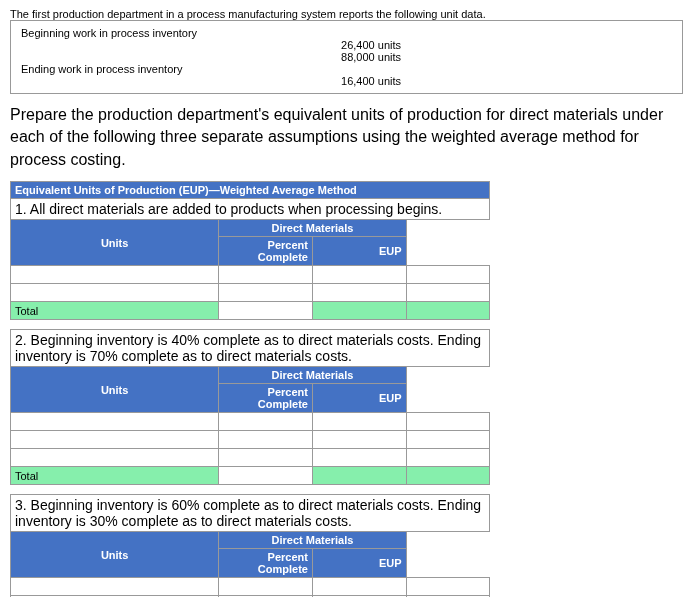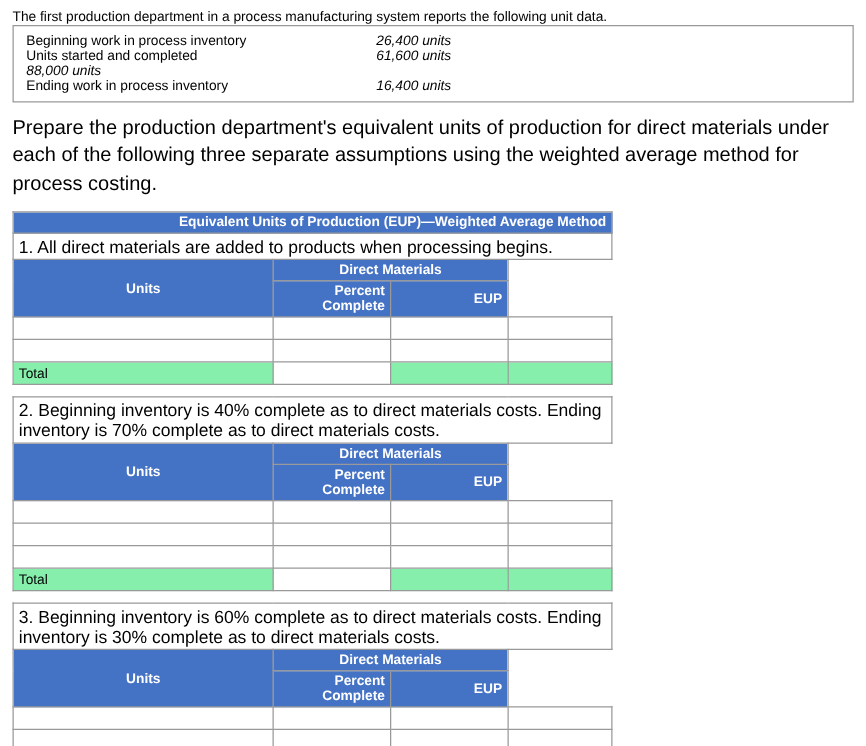--- a/index.html
+++ b/index.html
@@ -18,41 +18,42 @@
     .inventory-box {
       border: 1px solid #999;
       padding: 6px 10px;
       margin-bottom: 10px;
       font-size: 11px;
     }
     .inventory-row {
       display: flex;
       justify-content: space-between;
       max-width: 380px;
+      flex-direction: column;
     }
     .inventory-label { flex: 1; }
-    .inventory-value { text-align: left; min-width: 100px; font-style: italic; }
+    .inventory-value { text-align: right; min-width: 100px; }
     .prepare-text {
       font-size: 16px;
       margin-bottom: 10px;
       line-height: 1.4;
     }
     .main-table {
       width: 100%;
       border-collapse: collapse;
       font-size: 11px;
     }
     .main-table th, .main-table td {
       border: 1px solid #999;
       padding: 2px 4px;
     }
     .header-blue {
       background-color: #4472C4;
       color: #fff;
-      text-align: right;
+      text-align: left;
       font-weight: bold;
       padding: 4px;
     }
     .section-header {
       background-color: #fff;
       font-size: 14px;
       padding: 3px 4px;
     }
     .col-units {
       width: 80px;
@@ -121,24 +122,20 @@
   </style>
 </head>
 <body>
 
 <div class="intro-text">The first production department in a process manufacturing system reports the following unit data.</div>
 
 <div class="inventory-box">
   <div class="inventory-row">
     <span class="inventory-label">Beginning work in process inventory</span>
     <span class="inventory-value">26,400 units</span>
-  </div>
-  <div class="inventory-row">
-    <span class="inventory-label">Units started and completed</span>
-    <span class="inventory-value">61,600 units</span>
   </div>
   <div class="inventory-row">
     <span class="inventory-value">88,000 units</span>
   </div>
   <div class="inventory-row">
     <span class="inventory-label">Ending work in process inventory</span>
     <span class="inventory-value">16,400 units</span>
   </div>
 </div>
 

